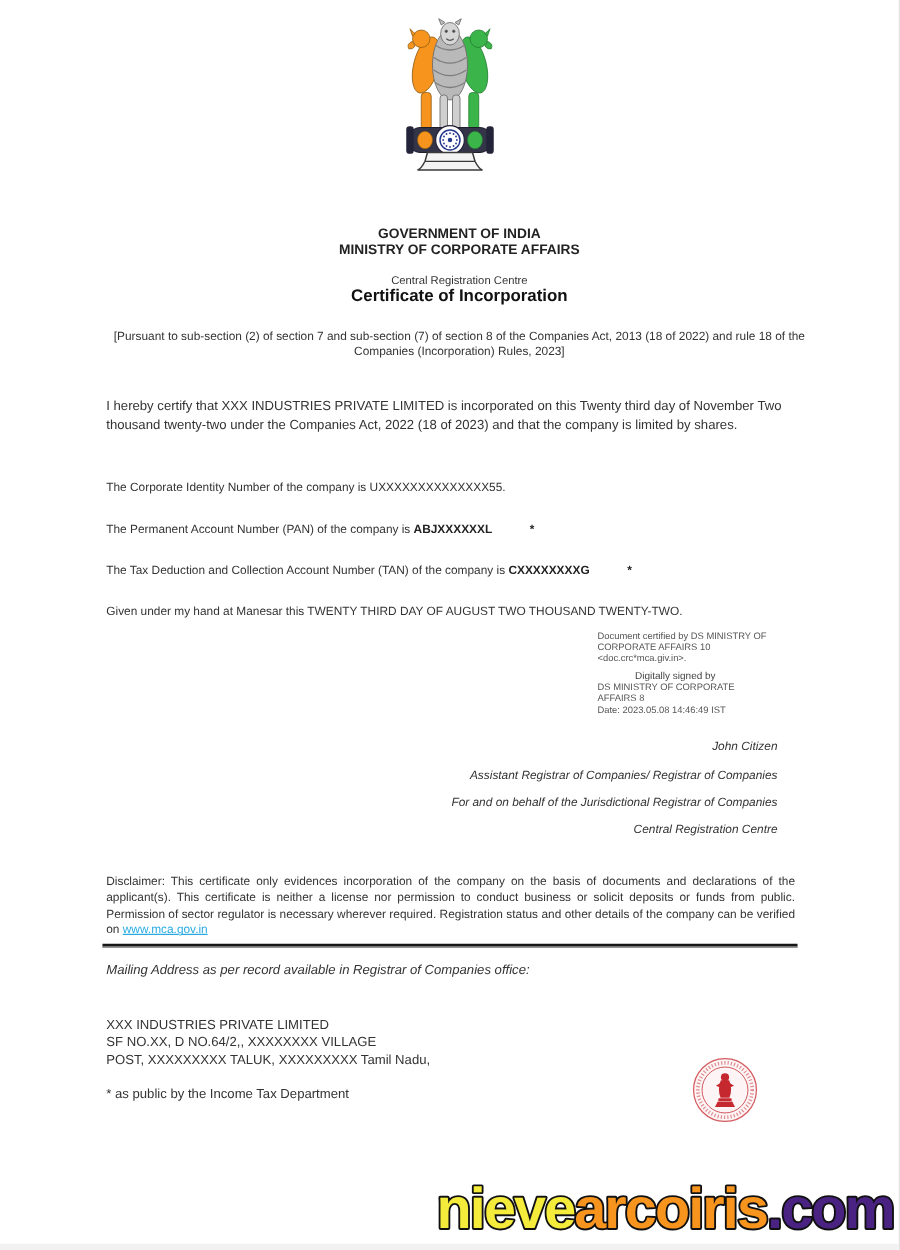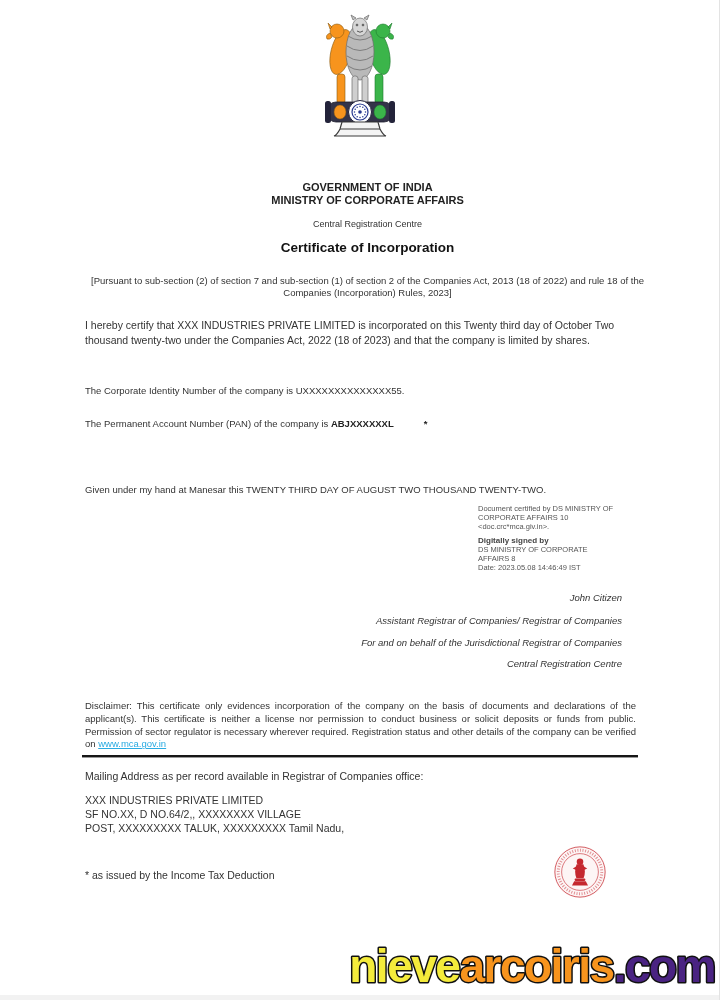--- a/index.html
+++ b/index.html
@@ -12,49 +12,49 @@
   .page::after{content:"";position:absolute;left:0;right:0;bottom:0;height:5px;background:#f2f2f2;}
 
   
   .emblem-wrap{position:absolute;top:8px;left:0;right:0;text-align:center;}
   .motto{font-family:"DejaVu Sans",sans-serif;font-size:13px;color:#3a3a3a;margin-top:2px;}
 
   
   .hdr{position:absolute;top:181px;left:16px;right:0;text-align:center;}
   .hdr .govt{font-size:11px;font-weight:bold;color:#222;line-height:12.5px;}
   .hdr .centre{font-size:9px;color:#333;margin-top:13px;}
-  .hdr .title{font-size:13.5px;font-weight:bold;color:#111;margin-top:11px;}
+  .hdr .title{font-size:13.5px;font-weight:bold;color:#111;}
   .hdr .pursuant{font-size:9.5px;color:#333;margin:20px auto 0;width:566px;line-height:12px;}
 
   .certify{position:absolute;top:318px;left:85px;width:552px;font-size:10.5px;line-height:14.5px;color:#333;margin:0;}
 
   .fact{position:absolute;left:85px;font-size:9.5px;color:#333;margin:0;white-space:nowrap;}
   .fact b{color:#222;}
   .fact .note-star{display:inline-block;margin-left:30px;font-weight:bold;color:#222;}
   .fact-cin{top:385px;}
   .fact-pan{top:418px;}
   .fact-tan{top:451px;}
   .fact-given{top:484px;}
 
   
   .ds-block{position:absolute;top:504px;left:478px;width:170px;font-size:7.5px;line-height:9px;color:#555;}
   .ds-block .ds-digital{margin-top:5px;}
-  .ds-block .ds-bold{font-weight:bold;font-size:8px;color:#444;}
+  .ds-block .ds-bold{font-weight:normal;font-size:8px;color:#444;margin-left:30px;}
 
   .sig-block{position:absolute;top:592px;right:97px;text-align:right;}
   .sig-block div{font-size:9.5px;color:#333;margin-bottom:9.5px;line-height:12px;font-style:italic;}
   .sig-block .sig-name{margin-bottom:11px;}
 
   .disclaimer{position:absolute;top:700px;left:85px;width:551px;font-size:9.5px;line-height:12.8px;color:#333;text-align:justify;margin:0;}
   .disclaimer a{color:#29abe2;text-decoration:underline;}
 
   .rule{position:absolute;top:755px;left:82px;width:556px;height:2px;background:#161616;border-bottom:1px solid #9a9a9a;}
 
-  .mailing-heading{position:absolute;top:770px;left:85px;font-size:10.5px;color:#333;}
-  .address{position:absolute;top:794px;left:85px;font-size:10.5px;line-height:13.8px;color:#333;}
+  .mailing-heading{position:absolute;top:770px;left:85px;font-size:10.5px;color:#333;font-style:italic;}
+  .address{position:absolute;top:814px;left:85px;font-size:10.5px;line-height:13.8px;color:#333;}
   .footnote{position:absolute;top:869px;left:85px;font-size:10.5px;color:#333;}
 
   .stamp{position:absolute;top:843px;left:551px;width:58px;height:58px;}
 
   .watermark{position:absolute;right:2px;bottom:8px;width:372px;height:52px;}
 </style>
 </head>
 <body>
 
 <div class="page">
@@ -120,29 +120,30 @@
         <path d="M30 121 L70 121" stroke="#3a3a3a" stroke-width="1"></path>
       </g>
     </svg>
   </div>
 
   <div class="hdr">
     <div class="govt">GOVERNMENT OF INDIA</div>
     <div class="govt">MINISTRY OF CORPORATE AFFAIRS</div>
     <div class="centre">Central Registration Centre</div>
     <div class="title">Certificate of Incorporation</div>
-    <div class="pursuant">[Pursuant to sub-section (2) of section 7 and sub-section (1) of section 2 of the Companies Act, 2013 (18 of 2022) and rule 18 of the Companies (Incorporation) Rules, 2023]</div>
+    <div class="pursuant">[Pursuant to sub-section (2) of section 7 and sub-section (7) of section 8 of the Companies Act, 2013 (18 of 2022) and rule 18 of the Companies (Incorporation) Rules, 2023]</div>
   </div>
 
-  <p class="certify">I hereby certify that XXX INDUSTRIES PRIVATE LIMITED is incorporated on this Twenty third day of October Two thousand twenty-two under the Companies Act, 2022 (18 of 2023) and that the company is limited by shares.</p>
+  <p class="certify">I hereby certify that XXX INDUSTRIES PRIVATE LIMITED is incorporated on this Twenty third day of November Two thousand twenty-two under the Companies Act, 2022 (18 of 2023) and that the company is limited by shares.</p>
 
   <p class="fact fact-cin"><span>The Corporate Identity Number of the company is </span><span>UXXXXXXXXXXXXXX55.</span></p>
 
   <p class="fact fact-pan"><span>The Permanent Account Number (PAN) of the company is </span><b>ABJXXXXXXL</b><span class="note-star">*</span></p>
 
+  <p class="fact fact-tan"><span>The Tax Deduction and Collection Account Number (TAN) of the company is </span><b>CXXXXXXXXG</b><span class="note-star">*</span></p>
 
   <p class="fact fact-given">Given under my hand at Manesar this TWENTY THIRD DAY OF AUGUST TWO THOUSAND TWENTY-TWO.</p>
 
   <div class="ds-block">
     <div>Document certified by DS MINISTRY OF</div>
     <div>CORPORATE AFFAIRS 10</div>
     <div>&lt;doc.crc*mca.giv.in&gt;.</div>
     <div class="ds-digital ds-bold">Digitally signed by</div>
     <div>DS MINISTRY OF CORPORATE</div>
     <div>AFFAIRS 8</div>
@@ -159,21 +160,21 @@
   <p class="disclaimer"><span>Disclaimer: This certificate only evidences incorporation of the company on the basis of documents and declarations of the applicant(s). This certificate is neither a license nor permission to conduct business or solicit deposits or funds from public. Permission of sector regulator is necessary wherever required. Registration status and other details of the company can be verified on </span><a href="#">www.mca.gov.in</a></p>
 
   <div class="rule"></div>
 
   <div class="mailing-heading">Mailing Address as per record available in Registrar of Companies office:</div>
   <div class="address">
     <div>XXX INDUSTRIES PRIVATE LIMITED</div>
     <div>SF NO.XX, D NO.64/2,, XXXXXXXX VILLAGE</div>
     <div>POST, XXXXXXXXX TALUK, XXXXXXXXX Tamil Nadu,</div>
   </div>
-  <div class="footnote">* as issued by the Income Tax Deduction</div>
+  <div class="footnote">* as public by the Income Tax Department</div>
 
   <svg class="stamp" viewBox="0 0 60 60">
     <circle cx="30" cy="30" r="27" fill="#fdf5f5"></circle>
     <circle cx="30" cy="30" r="26" fill="none" stroke="#c5282f" stroke-width="1" opacity="0.75"></circle>
     <circle cx="30" cy="30" r="22.5" fill="none" stroke="#c5282f" stroke-width="3" stroke-dasharray="1 1.7" opacity="0.5"></circle>
     <circle cx="30" cy="30" r="19" fill="none" stroke="#c5282f" stroke-width="0.8" opacity="0.8"></circle>
     <g fill="#c5282f">
       <circle cx="30" cy="19.5" r="3.4"></circle>
       <path d="M26.5 22 C24.5 27 24.5 32 26.3 36.5 L33.7 36.5 C35.5 32 35.5 27 33.5 22 Z"></path>
       <path d="M26.5 24 L22.5 26.5 L26 28 Z"></path>

